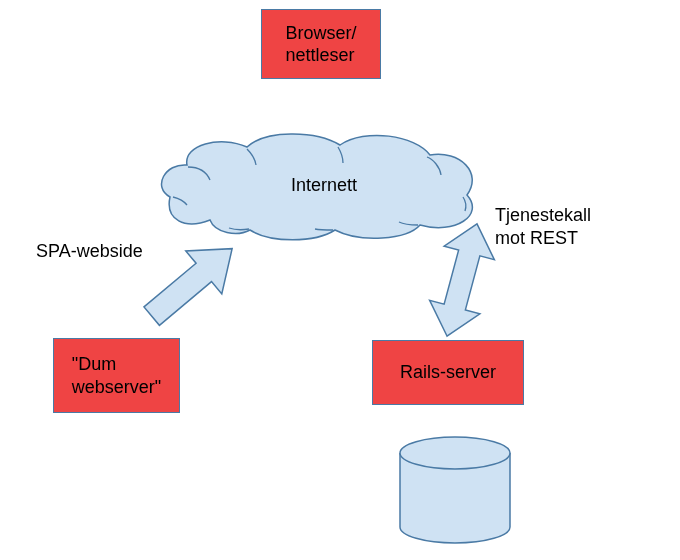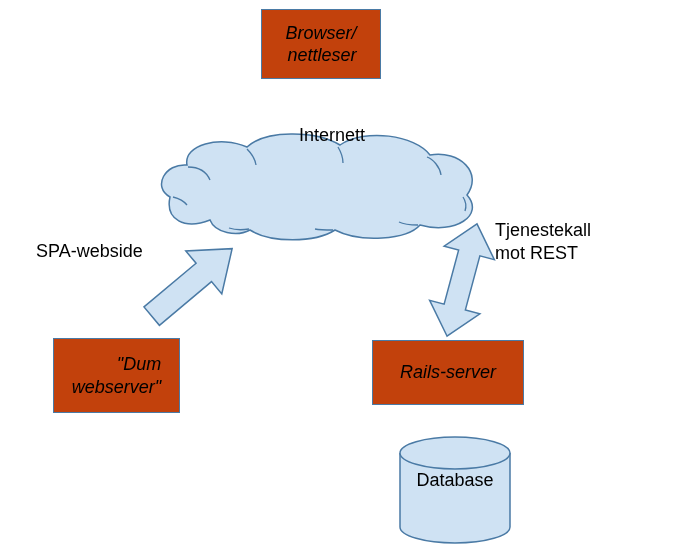--- a/index.html
+++ b/index.html
@@ -8,28 +8,27 @@
       width: 680px;
       height: 560px;
       font-family: Arial, sans-serif;
       font-size: 18px;
       color: #000;
       background: #fff;
       position: relative;
     }
     .box {
       position: absolute;
-      background: #c2410c;
+      background: #ef4444;
       border: 1.5px solid #4a7aa5;
       display: flex;
       align-items: center;
       justify-content: center;
-      text-align: right;
+      text-align: left;
       line-height: 1.25;
-      font-style: italic;
     }
     .label {
       position: absolute;
       text-align: left;
       line-height: 1.25;
     }
     .cylinder {
       position: absolute;
     }
     .cloud-wrap {
@@ -64,36 +63,36 @@
     <path d="M 33 42 C 45 42, 52 48, 55 55" fill="none" stroke="#4a7aa5" stroke-width="1.3"></path>
     <path d="M 92 24 C 96 28, 100 33, 101 40" fill="none" stroke="#4a7aa5" stroke-width="1.3"></path>
     <path d="M 183 22 C 186 27, 188 32, 188 38" fill="none" stroke="#4a7aa5" stroke-width="1.3"></path>
     <path d="M 272 32 C 278 34, 285 42, 286 50" fill="none" stroke="#4a7aa5" stroke-width="1.3"></path>
     <path d="M 308 72 C 310 75, 312 80, 310 86" fill="none" stroke="#4a7aa5" stroke-width="1.3"></path>
     <path d="M 263 100 C 258 100, 250 100, 244 97" fill="none" stroke="#4a7aa5" stroke-width="1.3"></path>
     <path d="M 178 105 C 172 105, 165 105, 160 104" fill="none" stroke="#4a7aa5" stroke-width="1.3"></path>
     <path d="M 94 104 C 88 105, 80 105, 74 103" fill="none" stroke="#4a7aa5" stroke-width="1.3"></path>
     <path d="M 18 72 C 22 73, 28 75, 32 80" fill="none" stroke="#4a7aa5" stroke-width="1.3"></path>
   </svg>
-  <div style="position:absolute; left:12px; top:0; width:330px; height:120px; display:flex; justify-content:center;">
+  <div style="position:absolute; left:4px; top:0; width:330px; height:120px; display:flex; align-items:center; justify-content:center;">
     <span>Internett</span>
   </div>
 </div>
 
 <div class="label" style="left:36px; top:240px;">
   <span>SPA-webside</span>
 </div>
 
 <svg class="shape" style="left:125px; top:232px;" width="130" height="110">
   <g transform="translate(65,52) rotate(-40)">
     <path d="M -50 -12 L 18 -12 L 18 -28 L 55 0 L 18 28 L 18 12 L -50 12 Z" fill="#cfe2f3" stroke="#4a7aa5" stroke-width="1.5"></path>
   </g>
 </svg>
 
-<div class="label" style="left:495px; top:219px;">
+<div class="label" style="left:495px; top:204px;">
   <span style="white-space:pre-line;">Tjenestekall
 mot REST</span>
 </div>
 
 <svg class="shape" style="left:420px; top:218px;" width="90" height="130">
   <g transform="translate(42,62) rotate(-75)">
     <path d="M -58 0 L -28 -26 L -28 -11 L 28 -11 L 28 -26 L 58 0 L 28 26 L 28 11 L -28 11 L -28 26 Z" fill="#cfe2f3" stroke="#4a7aa5" stroke-width="1.5"></path>
   </g>
 </svg>
 
@@ -104,16 +103,13 @@
 
 <div class="box" style="left:372px; top:340px; width:150px; height:63px;">
   <span>Rails-server</span>
 </div>
 
 <div class="cylinder" style="left:395px; top:435px; width:120px; height:110px;">
   <svg class="shape" width="120" height="110" viewBox="0 0 120 110">
     <path d="M 5 18 L 5 92 A 55 16 0 0 0 115 92 L 115 18" fill="#cfe2f3" stroke="#4a7aa5" stroke-width="1.5"></path>
     <ellipse cx="60" cy="18" rx="55" ry="16" fill="#cfe2f3" stroke="#4a7aa5" stroke-width="1.5"></ellipse>
   </svg>
-  <div style="position:absolute; left:0; top:35px; width:120px; text-align:center;">
-    <span>Database</span>
-  </div>
 </div>
 
 </body></html>

